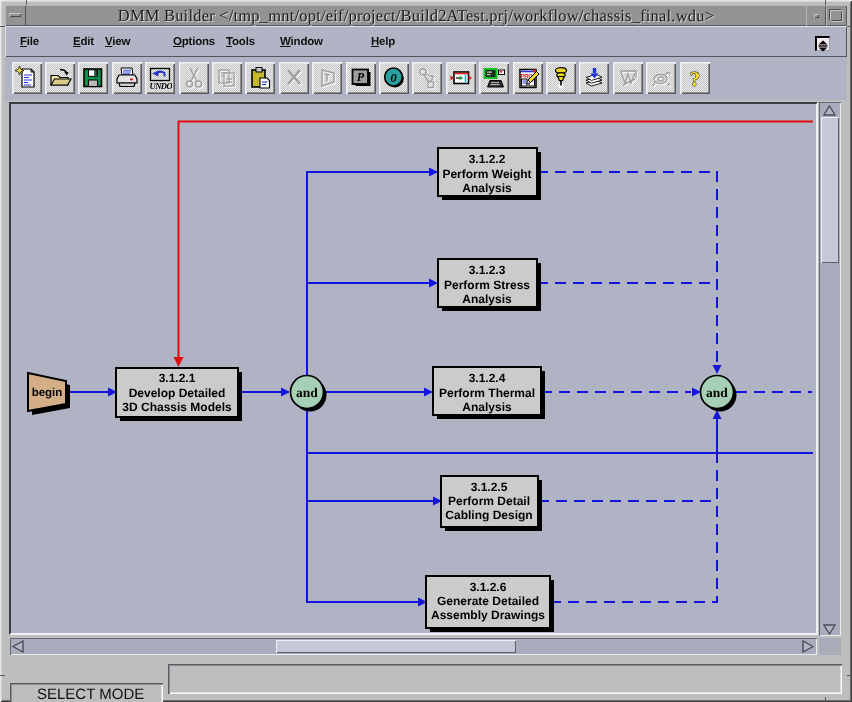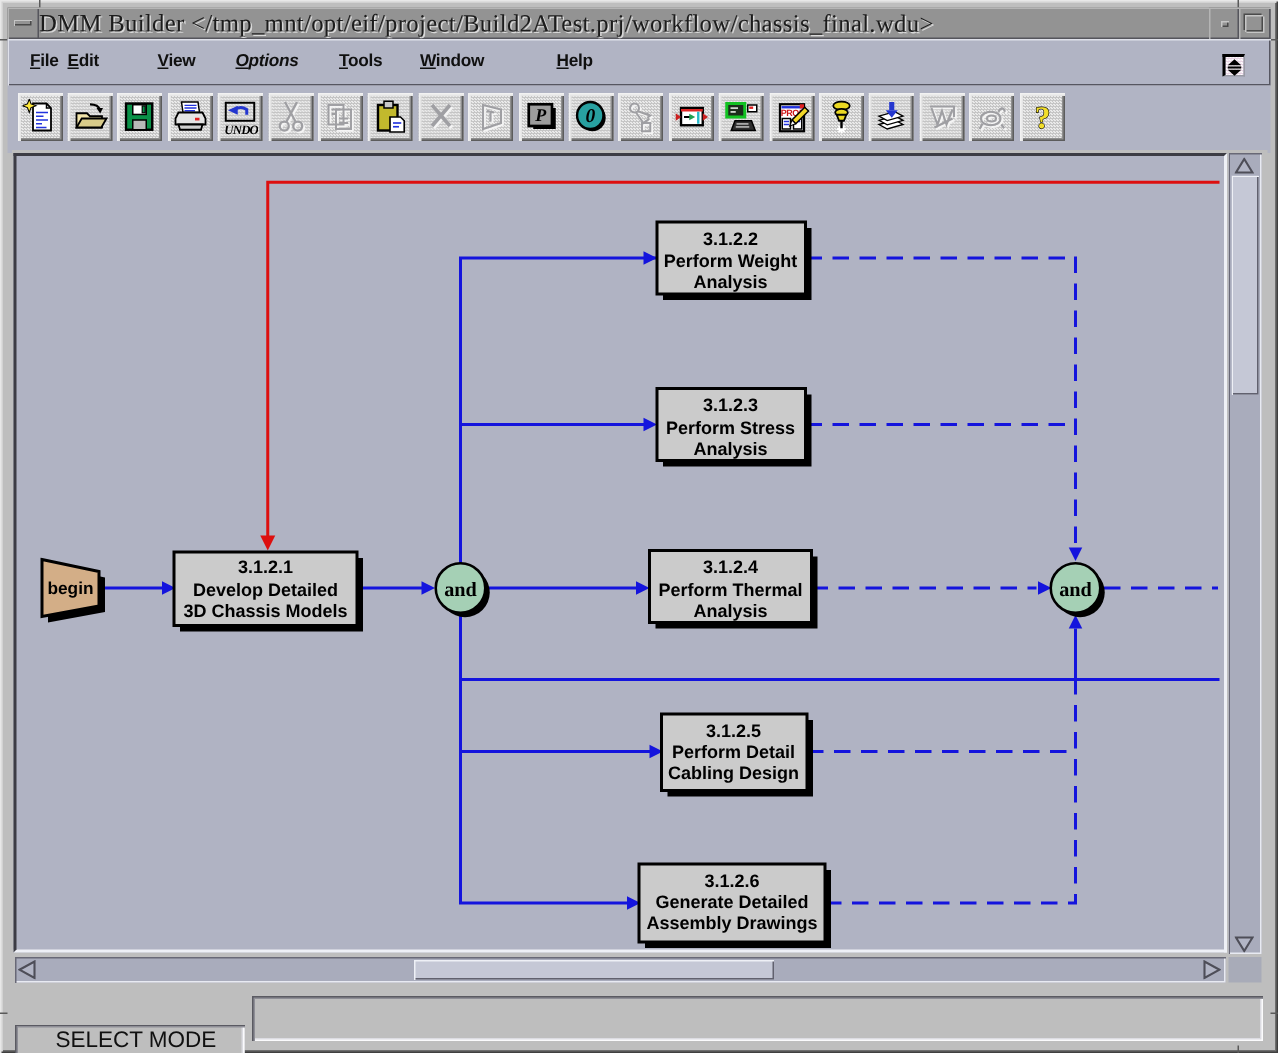--- a/index.html
+++ b/index.html
@@ -20,21 +20,21 @@
 #tbtn-menu .bar{position:absolute;left:4px;top:8px;width:12px;height:4px;background:#939393;
   box-shadow:inset 1px 1px 0 #c6c6c6, inset -1px -1px 0 #4a4a4a;}
 #tbtn-min{left:806px;top:5px;width:20px;height:21px;background:#939393;
   box-shadow:inset 1px 1px 0 #b5b5b5, inset -1px -1px 0 #55555c;}
 #tbtn-min .sq{position:absolute;left:8px;top:9px;width:5px;height:4px;background:#939393;
   box-shadow:inset 1px 1px 0 #c6c6c6, inset -1px -1px 0 #4a4a4a;}
 #tbtn-max{left:826px;top:5px;width:21px;height:21px;background:#939393;
   box-shadow:inset 1px 1px 0 #b5b5b5, inset -1px -1px 0 #55555c;}
 #tbtn-max .sq{position:absolute;left:4px;top:5px;width:12px;height:11px;background:#939393;
   box-shadow:inset 1px 1px 0 #c6c6c6, inset -1px -1px 0 #4a4a4a, 1px 1px 0 #c6c6c6, -1px -1px 0 #4a4a4a;}
-#title-text{transform:rotate(0.03deg);left:26px;top:5px;width:780px;height:21px;line-height:21px;text-align:left;
+#title-text{transform:rotate(0.03deg);left:26px;top:5px;width:780px;height:21px;line-height:21px;text-align:center;
   font-family:"Liberation Serif",serif;font-size:16.5px;letter-spacing:0.2px;color:#1c1c1c;
   text-shadow:1px 1px 0 #d9d9d9;white-space:nowrap;}
 
 #menubar{left:5px;top:26px;width:842px;height:31px;background:#b1b4c4;
   box-shadow:inset 1px 1px 0 #dfe1ea, inset -1px -1px 0 #565661;}
 .mitem{position:absolute;top:9px;transform:rotate(0.03deg);font-weight:bold;font-size:11.5px;color:#101010;
   letter-spacing:-0.2px;white-space:nowrap;text-align:center;}
 .mitem u{text-decoration:underline;text-underline-offset:1px;}
 #spinner{position:absolute;left:810px;top:10px;width:12px;height:12px;
   background-image:conic-gradient(#fff 25%, #e8d4e4 0 50%, #fff 0 75%, #e8d4e4 0);
@@ -87,23 +87,23 @@
   </div>
 <div id="tbtn-min" class="abs">
     <div class="sq"></div>
   </div>
 <div id="tbtn-max" class="abs">
     <div class="sq"></div>
   </div>
 <div id="title-text" class="abs">DMM Builder &lt;/tmp_mnt/opt/eif/project/Build2ATest.prj/workflow/chassis_final.wdu&gt;</div>
 <div id="menubar" class="abs">
   <span class="mitem" style="left:15px;"><u>F</u>ile</span>
-  <span class="mitem" style="left:40px;"><u>E</u>dit</span>
+  <span class="mitem" style="left:68px;"><u>E</u>dit</span>
   <span class="mitem" style="left:100px;"><u>V</u>iew</span>
-  <span class="mitem" style="left:152px;font-style:italic;"><u>O</u>ptions</span>
+  <span class="mitem" style="left:168px;"><u>O</u>ptions</span>
   <span class="mitem" style="left:221px;"><u>T</u>ools</span>
   <span class="mitem" style="left:275px;"><u>W</u>indow</span>
   <span class="mitem" style="left:342px;margin-left:24px;"><u>H</u>elp</span>
   <div id="spinner"><svg width="12" height="12" viewBox="0 0 12 12">
     <polygon points="6,0.5 10.5,4.5 1.5,4.5" fill="#000"></polygon>
     <rect x="1.5" y="5.3" width="9" height="1.4" fill="#000"></rect>
     <polygon points="6,11.5 10.5,7.5 1.5,7.5" fill="#000"></polygon>
   </svg></div>
 </div>
 <div id="toolbar" class="abs">

